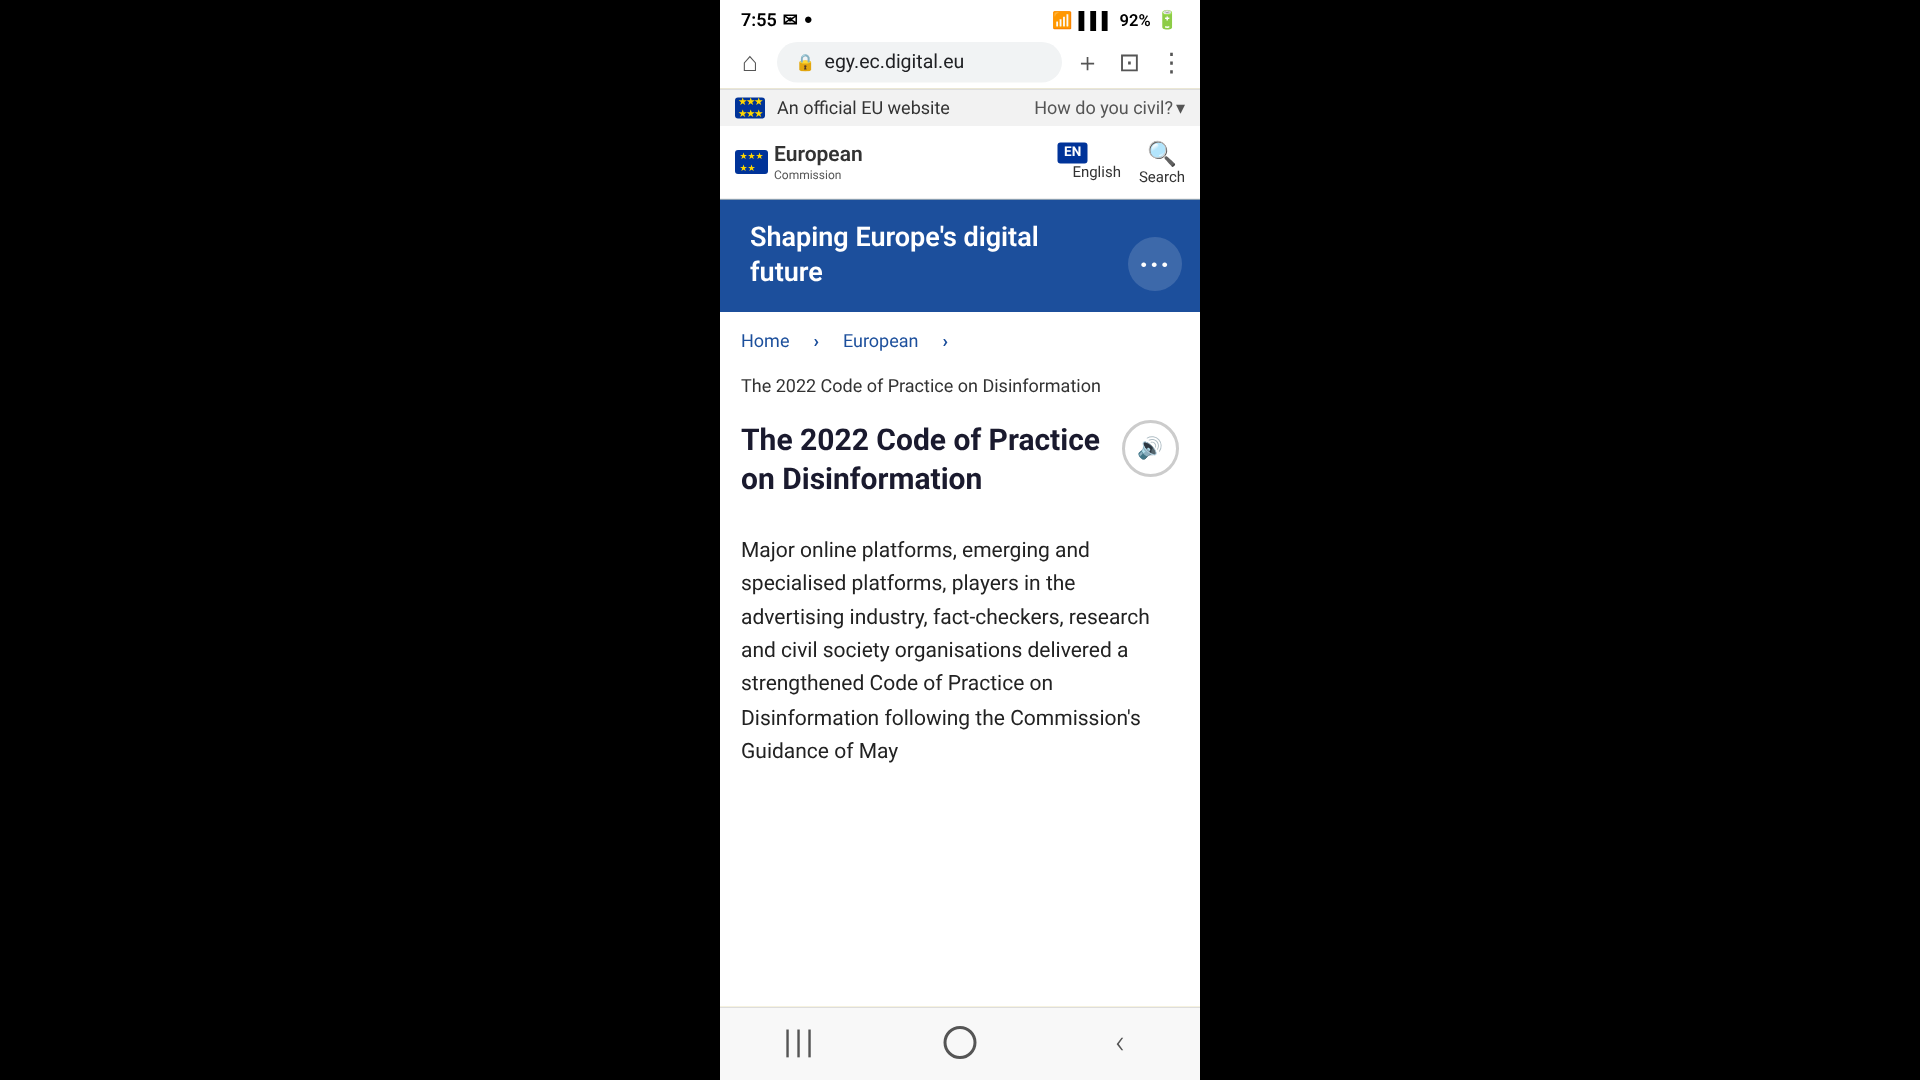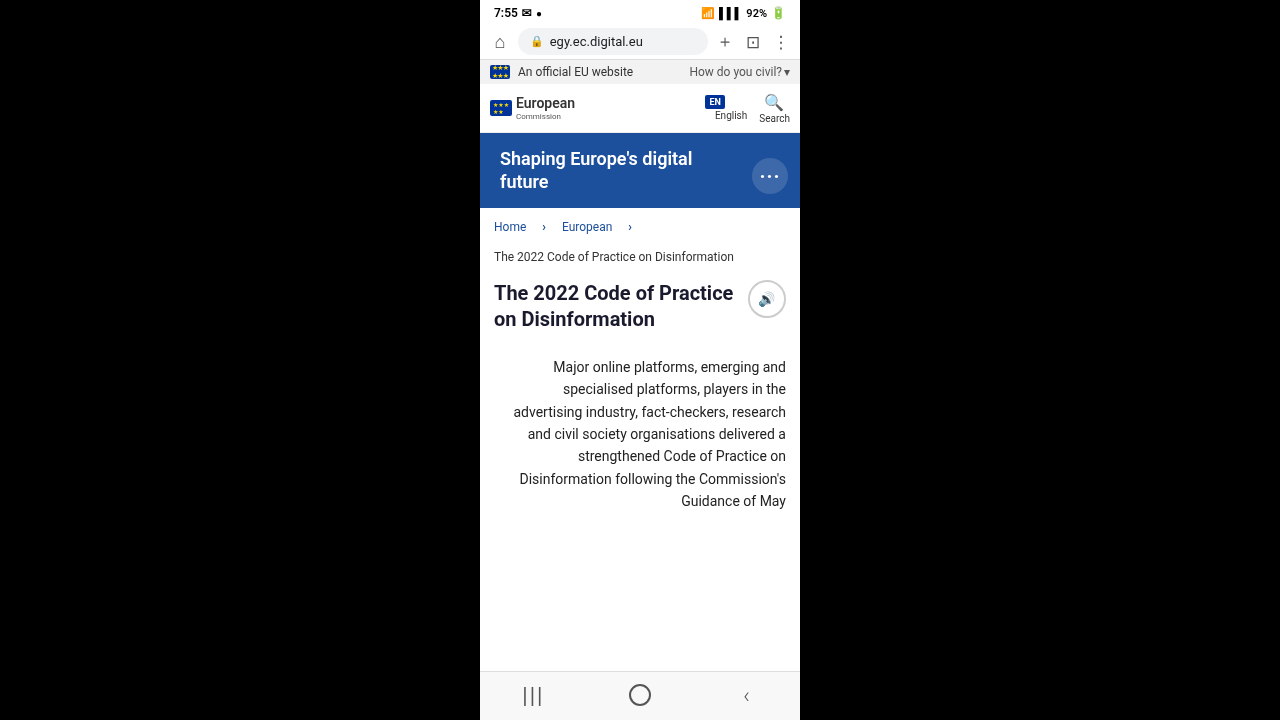--- a/index.html
+++ b/index.html
@@ -361,21 +361,20 @@
 
     
     .article-body {
       padding: 14px 14px 20px 14px;
     }
 
     .article-text {
       font-size: 14px;
       color: #222;
       line-height: 1.6;
-      text-align: right;
     }
 
     
     .bottom-nav {
       background: #f8f8f8;
       border-top: 1px solid #ddd;
       display: flex;
       align-items: center;
       justify-content: space-around;
       padding: 8px 0 10px 0;

